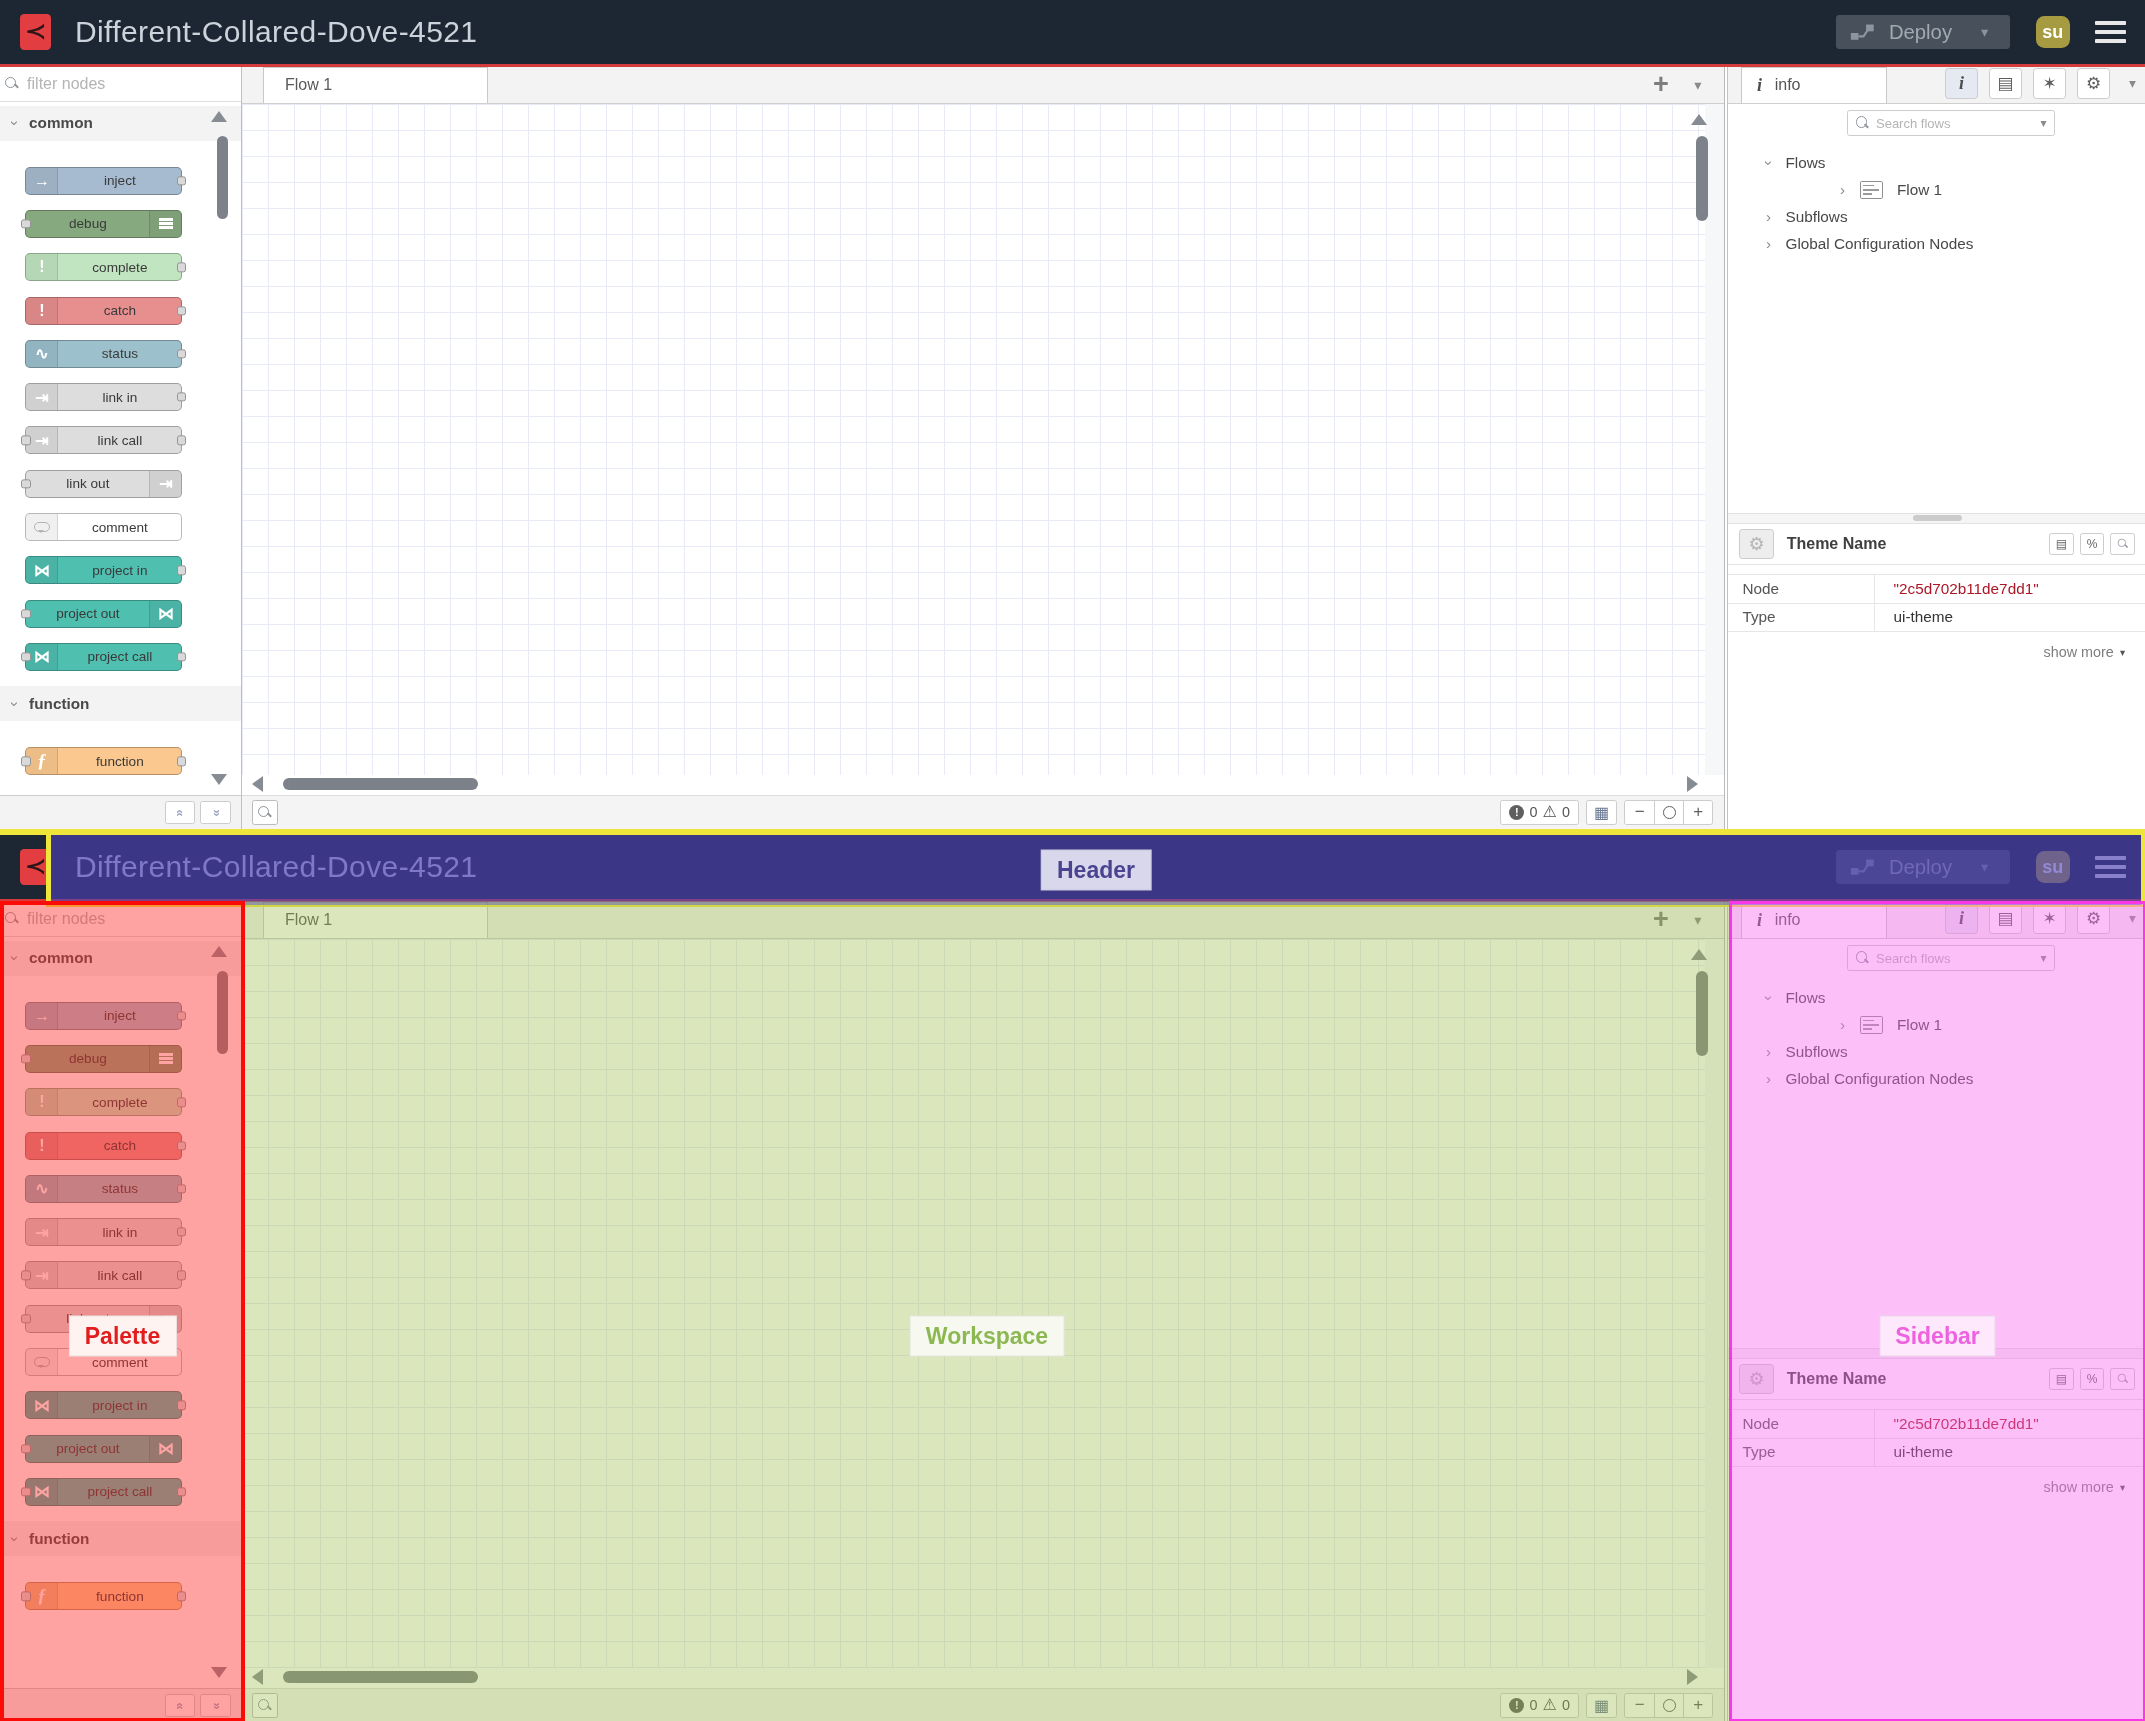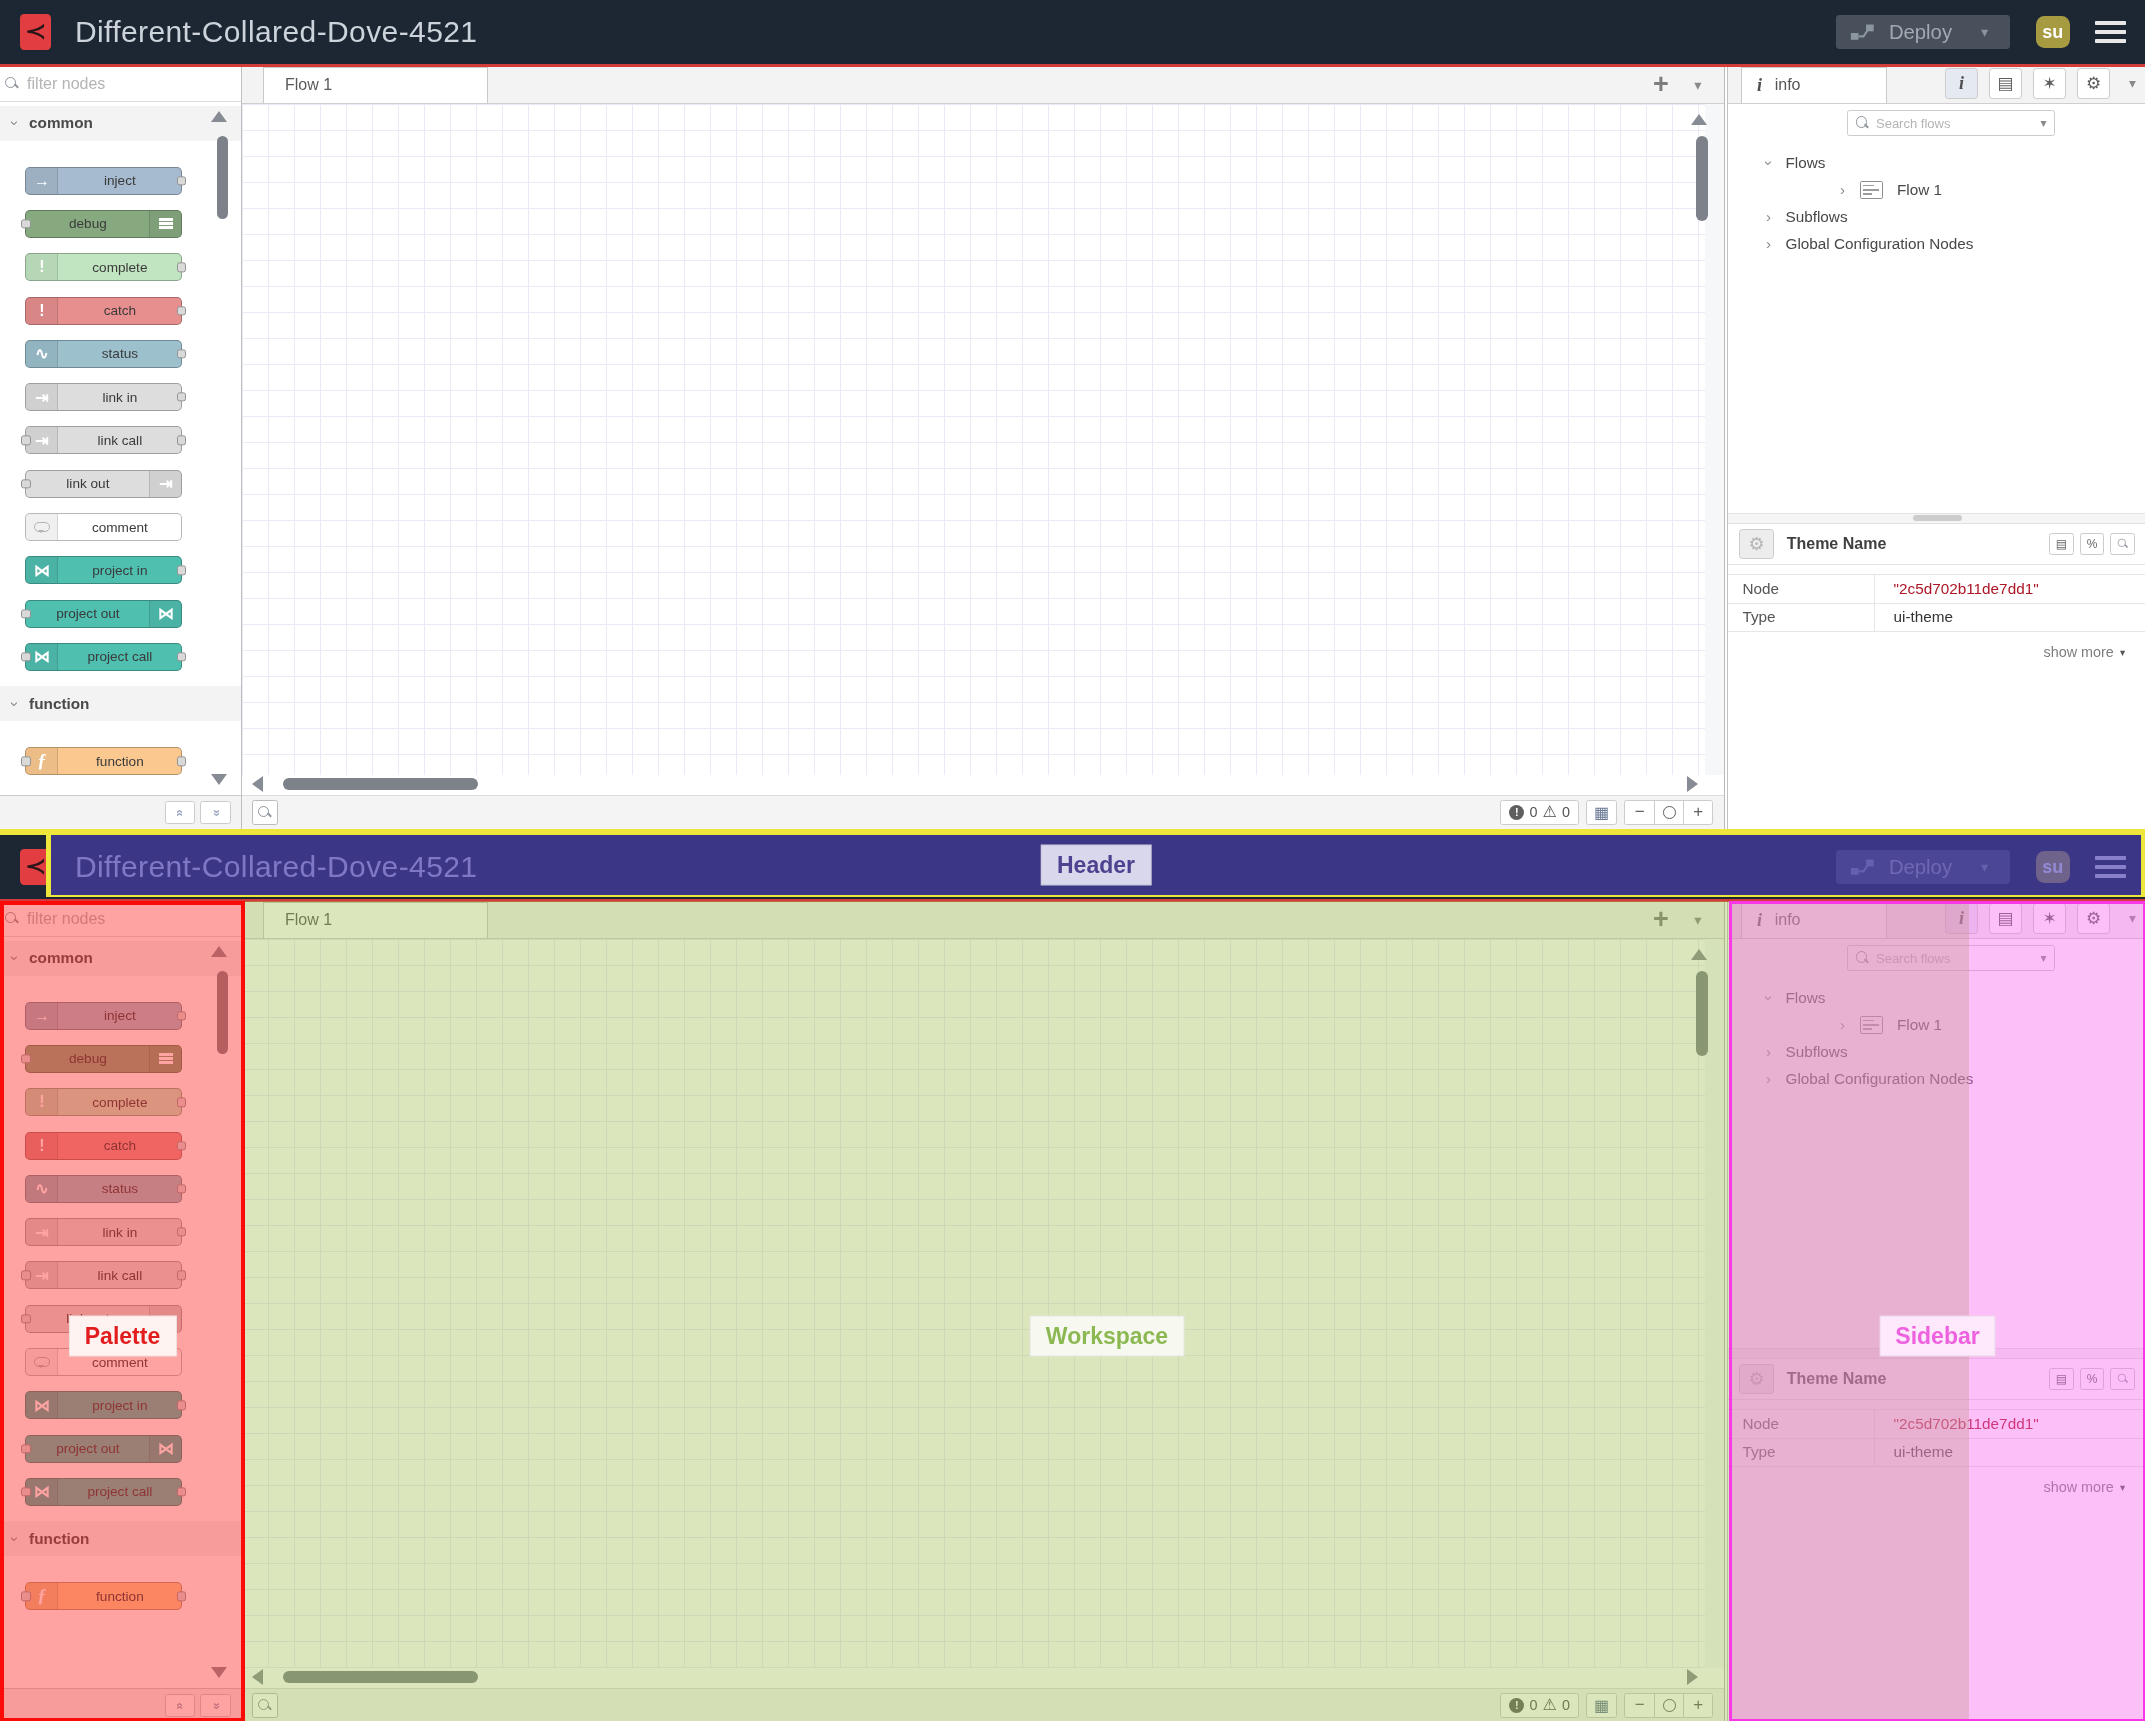--- a/index.html
+++ b/index.html
@@ -167,24 +167,24 @@
   .pcell-l { width: 146px; padding-left: 14.4px; color: #555; flex: 0 0 auto; }
   .pcell-v { flex: 1; border-left: 0.8px solid #e6e6e6; padding-left: 18.6px; height: 100%;
     display: flex; align-items: center; color: #333; }
   .showmore { display: flex; justify-content: flex-end; align-items: center; gap: 6px;
     padding: 12.7px 21px 0 0; font-size: 14.4px; color: #7d7d7d; }
   .sm-chev { font-size: 10.2px; color: #555; }
   .sb-rest { flex: 1; }
 
   
   .ov { position: absolute; z-index: 5; }
-  .ov-header { left: 0; right: 0; top: 0; height: 62px; border-left: 5.1px solid; border-right: 5.1px solid;
+  .ov-header { left: 0; right: 0; top: 0; height: 72px; border-left: 5.1px solid; border-right: 5.1px solid;
     border-bottom: 2.5px solid rgba(120,105,220,.85); margin-left: 46px; }
   .ov-palette { left: 0; top: 66px; bottom: 0; width: 245px; border: 4.2px solid; }
-  .ov-workspace { left: 245px; top: 66px; bottom: 0; width: 1724px; }
+  .ov-workspace { left: 245px; top: 66px; bottom: 0; width: 1484px; }
   .ov-sidebar { right: 0; top: 66px; bottom: 0; width: 417px; border: 3.4px solid; }
   .ov-label { position: absolute; left: 50%; transform: translate(-50%, -50%); white-space: nowrap;
     padding: 6px 15.3px; font-size: 23px; font-weight: 600; border: 0.8px solid rgba(0,0,0,.08); }
   .ov-header .ov-label { top: 50%; }
   .ov-region .ov-label { top: 53%; }
 </style>
 </head>
 <body>
 
 <div class="shot" id="shot-a">

